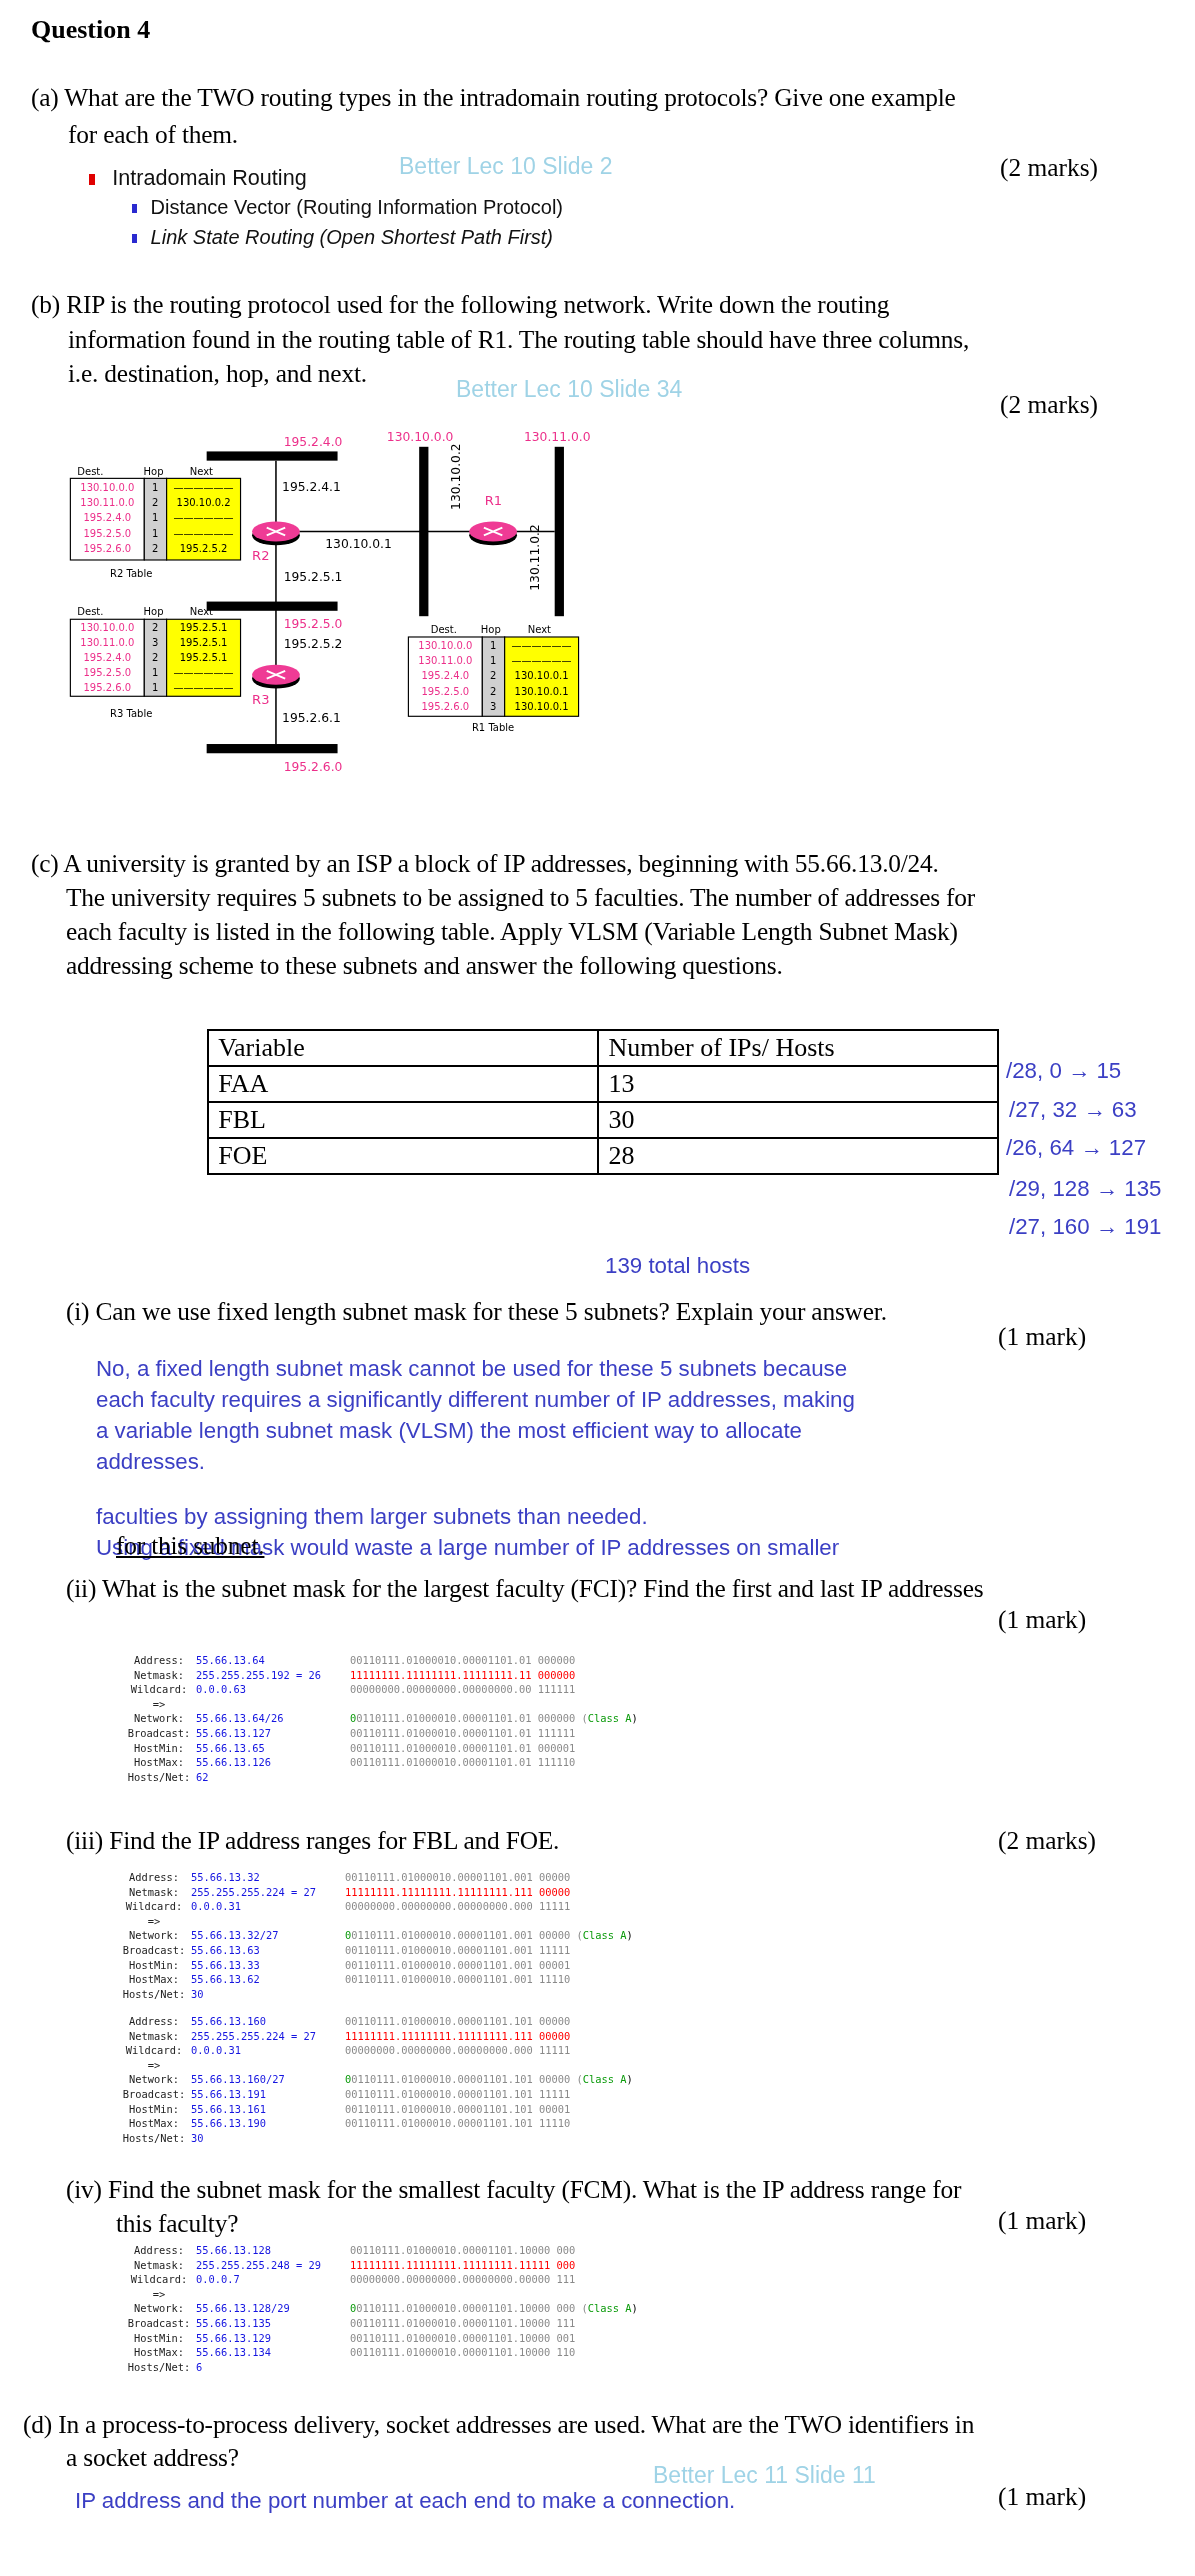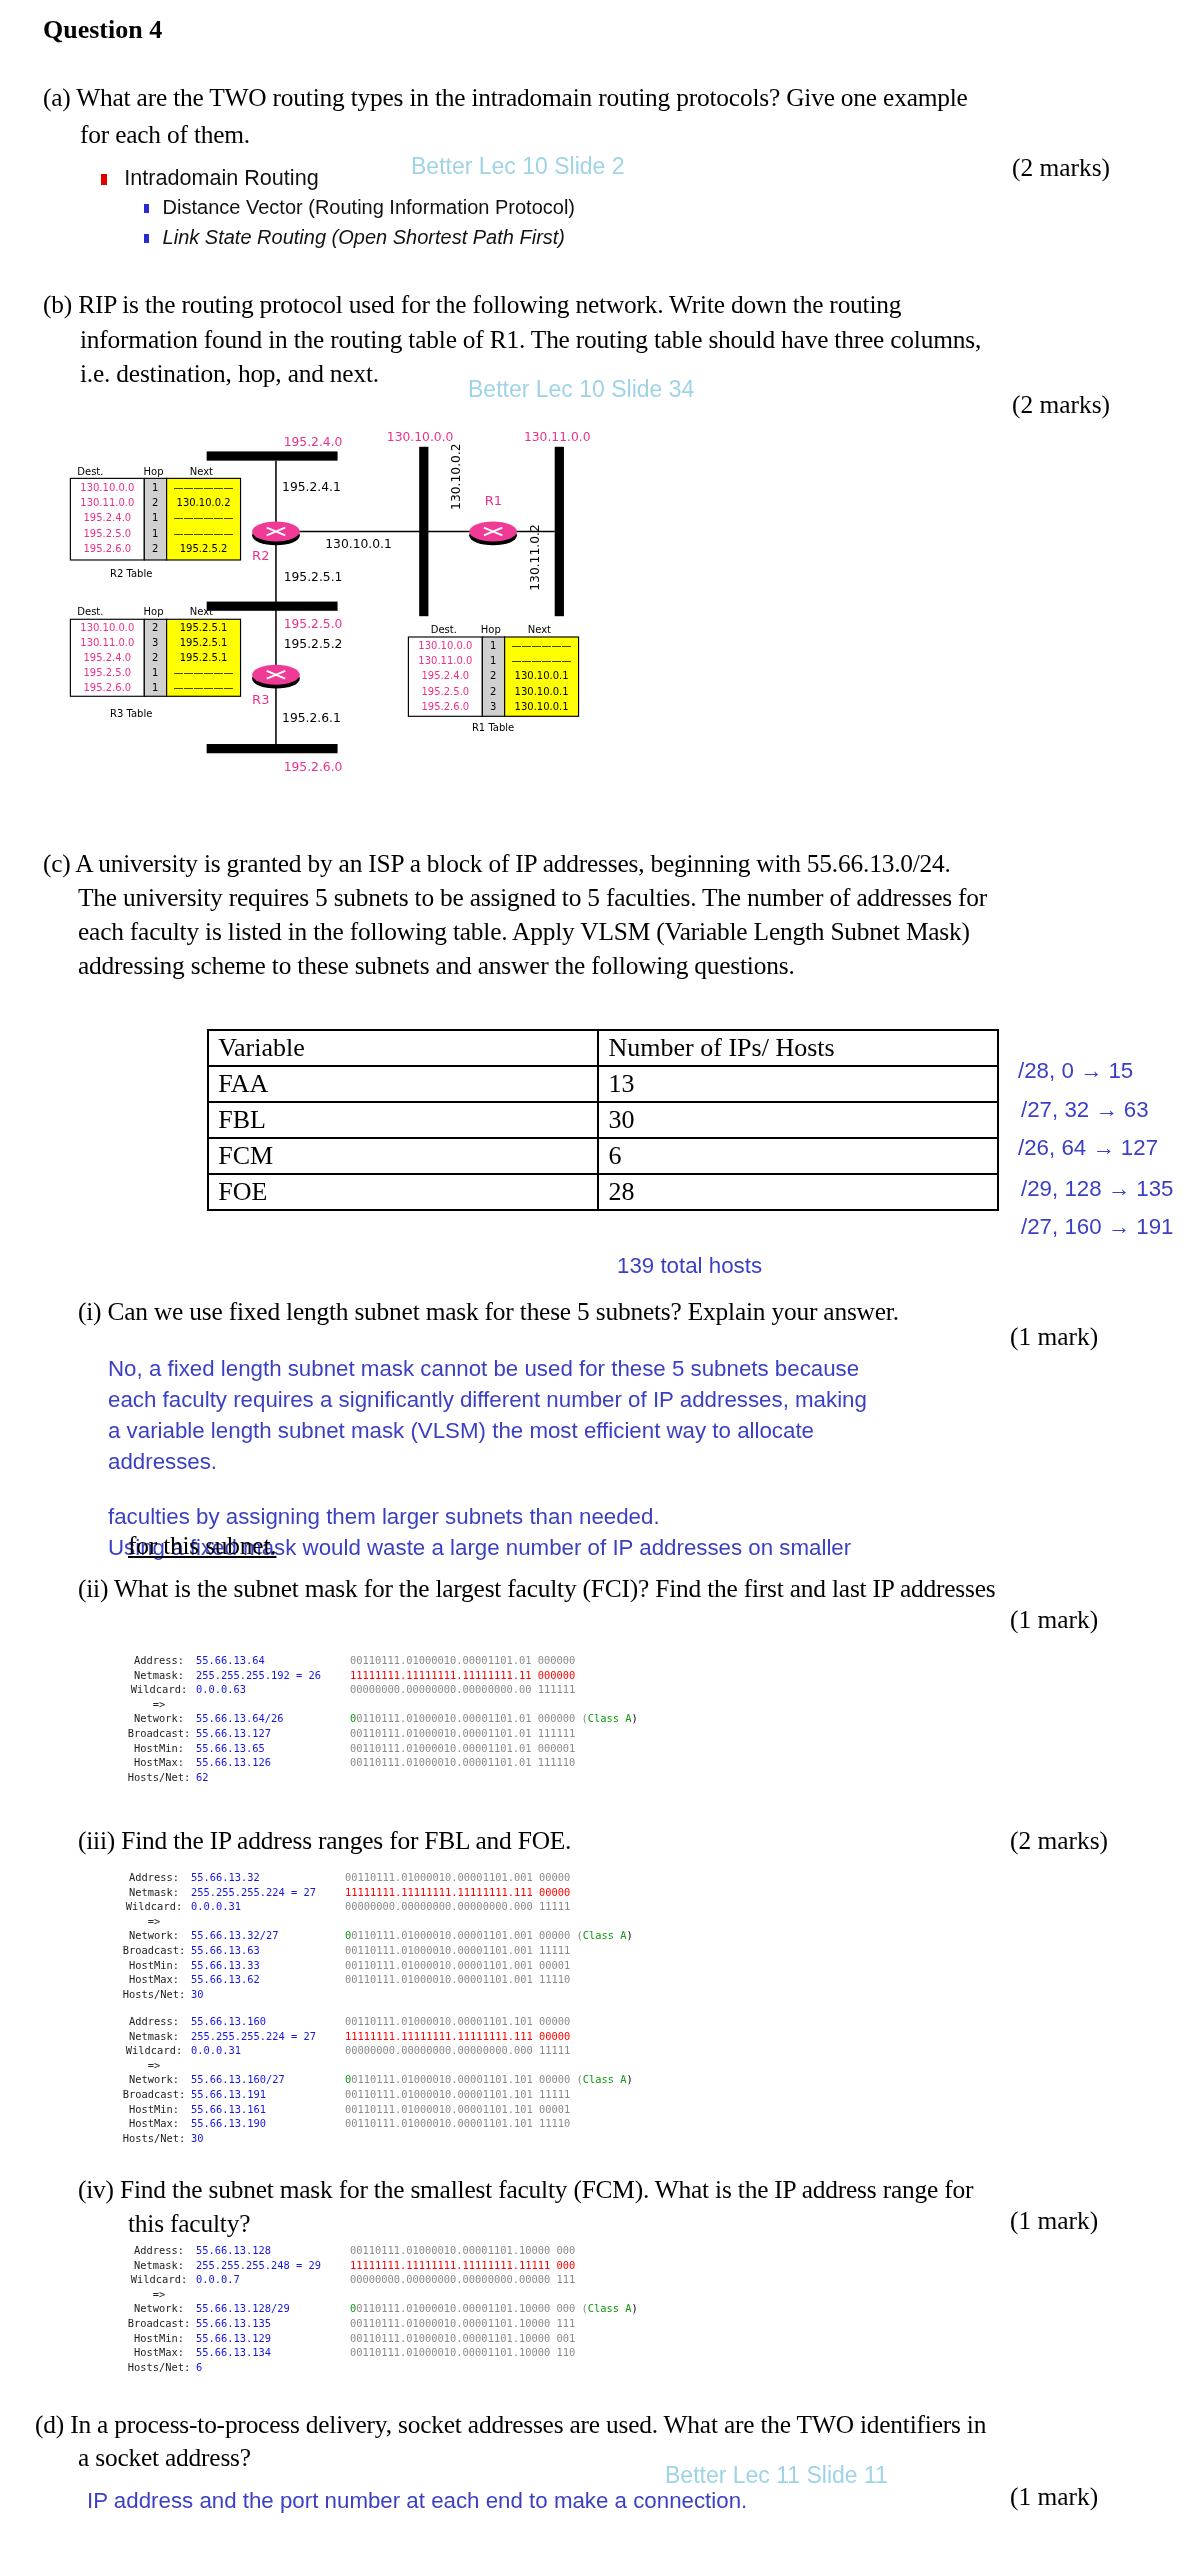--- a/index.html
+++ b/index.html
@@ -1,17 +1,17 @@
 <!DOCTYPE html>
 <html style="font-size:12.3px"><head>
 <meta charset="utf-8">
 <style>
   html, body { margin:0; padding:0; background:#fff; }
   body { width:1196px; height:2576px; position:relative; overflow:hidden; font-family:"DejaVu Serif", serif; color:#000; }
-  .abs { position:absolute;margin-left:12px; }
+  .abs { position:absolute; }
   .q { font-family:"Liberation Serif", serif; font-size:25.4px; line-height:34px; letter-spacing:-0.2px; }
   .qtitle { font-family:"Liberation Serif", serif; font-weight:bold; font-size:26px; }
   .marks { font-family:"Liberation Serif", serif; font-size:25.4px; }
   .hint { font-family:"Liberation Sans", sans-serif; font-size:23px; color:#9fd3e6; }
   .ans { font-family:"Liberation Sans", sans-serif; font-size:22.3px; color:#3b3fc4; line-height:31px; }
   .bul { font-family:"Liberation Sans", sans-serif; font-size:21.6px; color:#111; }
   .sq-red { display:inline-block; width:6.2px; height:10.8px; background:#e00000; margin-right:17px; vertical-align:middle; }
   .sq-blue { display:inline-block; width:4.6px; height:9.2px; background:#2a2ad0; margin-right:14px; vertical-align:middle; }
   
   .ftab { position:absolute; left:207px; top:1029px; border-collapse:collapse; width:792px; font-family:"Liberation Serif", serif; font-size:26px; }
@@ -225,24 +225,20 @@
   </tr>
   <tr>
         <td>FAA</td>
         <td>13</td>
       </tr>
   <tr>
         <td>FBL</td>
         <td>30</td>
       </tr>
   <tr>
-        <td>FCM</td>
-        <td>6</td>
-      </tr>
-  <tr>
         <td>FOE</td>
         <td>28</td>
       </tr>
 </tbody>
   </table>
 
 <div class="abs annot" style="left:1006px;top:1058px;">/28, 0 → 15</div>
 <div class="abs annot" style="left:1009px;top:1097px;">/27, 32 → 63</div>
 <div class="abs annot" style="left:1006px;top:1135px;">/26, 64 → 127</div>
 <div class="abs annot" style="left:1009px;top:1176px;">/29, 128 → 135</div>

